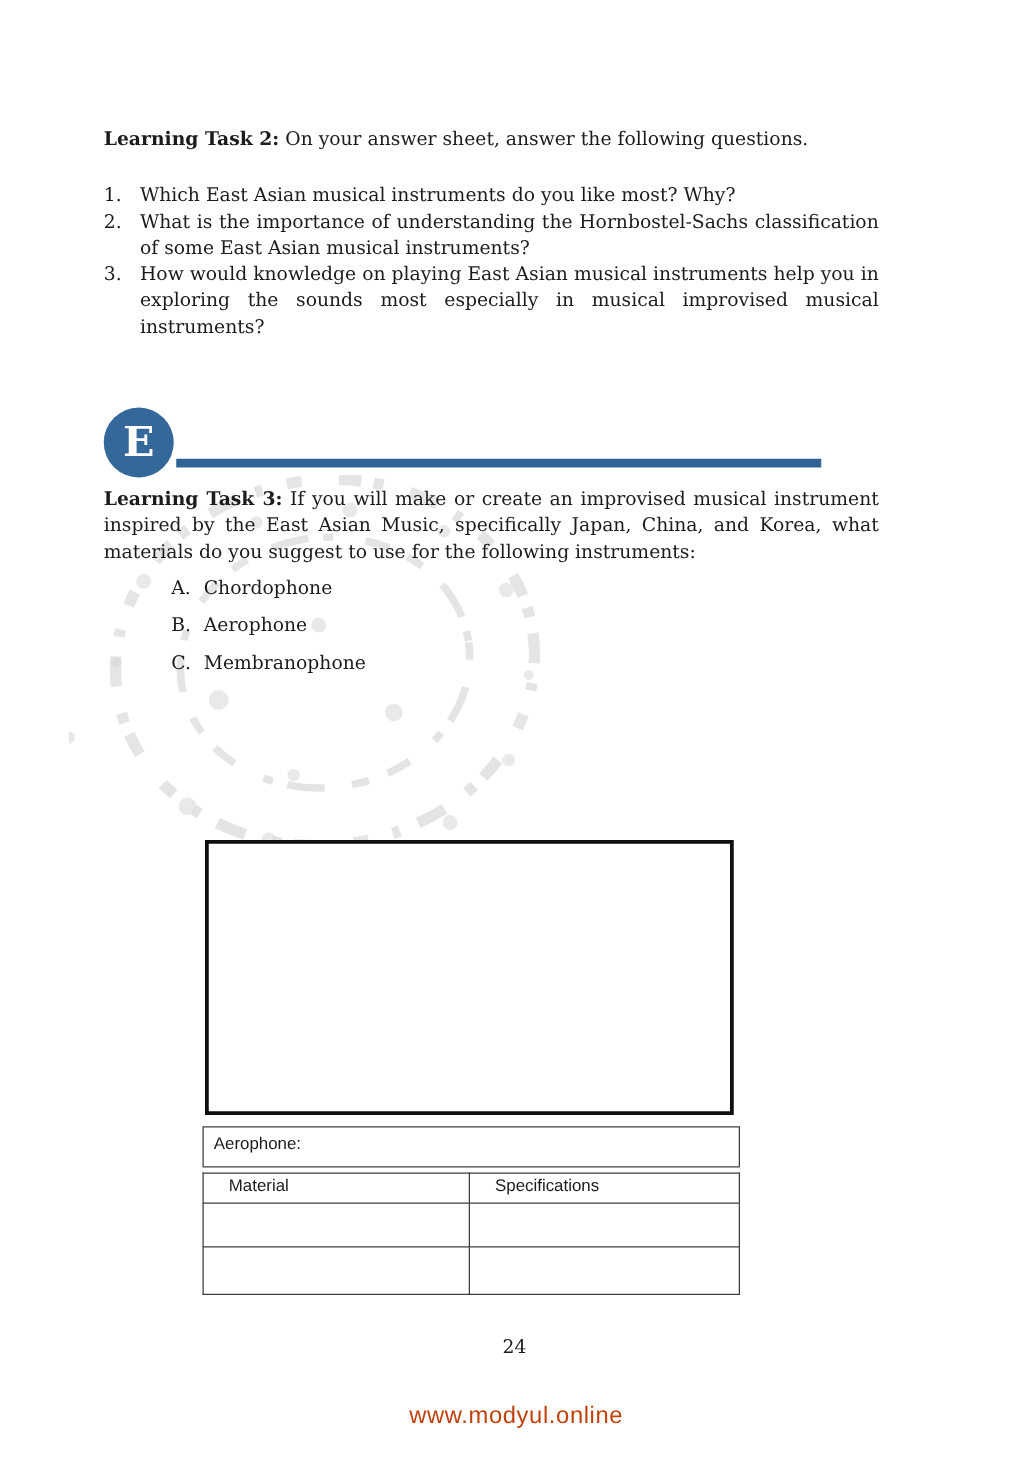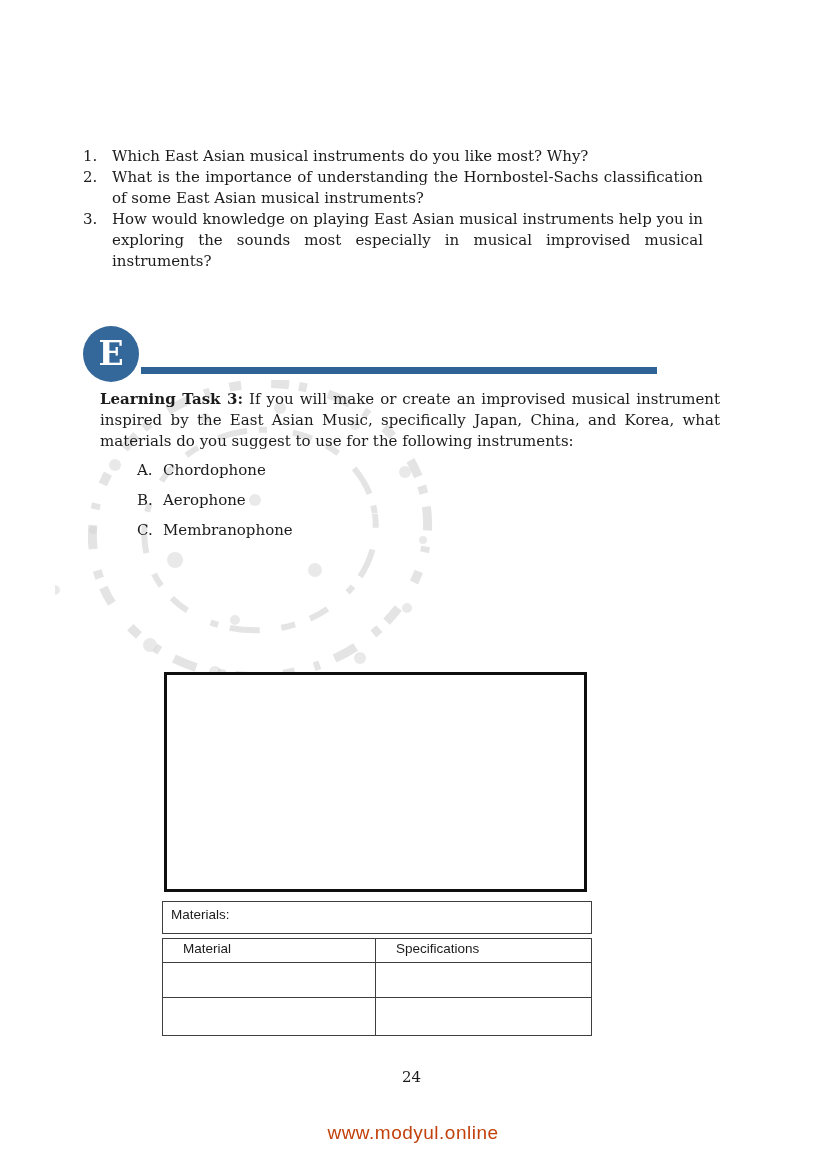--- a/index.html
+++ b/index.html
@@ -109,20 +109,24 @@
       <circle cx="300" cy="45" r="5"></circle>
       <circle cx="225" cy="28" r="6"></circle>
       <circle cx="150" cy="38" r="5"></circle>
       <circle cx="120" cy="180" r="8"></circle>
       <circle cx="200" cy="120" r="6"></circle>
       <circle cx="260" cy="190" r="7"></circle>
       <circle cx="180" cy="240" r="5"></circle>
     </g>
   </svg>
 
+  <div class="abs body-text" style="left:83px; top:101px; width:620px;">
+    <span class="b">Learning Task 2:</span>
+    <span>On your answer sheet, answer the following questions.</span>
+  </div>
 
   <div class="abs body-text q-list" style="left:83px; top:146px; width:620px;">
     <div class="q-row">
       <span class="q-num">1.</span>
       <span class="q-text">Which East Asian musical instruments do you like most? Why?</span>
     </div>
     <div class="q-row">
       <span class="q-num">2.</span>
       <span class="q-text">What is the importance of understanding the Hornbostel-Sachs classification of some East Asian musical instruments?</span>
     </div>
@@ -130,21 +134,21 @@
       <span class="q-num">3.</span>
       <span class="q-text">How would knowledge on playing East Asian musical instruments help you in exploring the sounds most especially in musical improvised musical instruments?</span>
     </div>
   </div>
 
   <div class="abs e-circle" style="background: rgb(53, 104, 154);">
     <span class="e-letter">E</span>
   </div>
   <div class="abs h-rule" style="background: rgb(47, 99, 150);"></div>
 
-  <div class="abs body-text justify" style="left:100px; top:389px; width:620px;">
+  <div class="abs body-text justify" style="left:83px; top:389px; width:620px;">
     <span class="b">Learning Task 3:</span>
     <span>If you will make or create an improvised musical instrument inspired by the East Asian Music, specifically Japan, China, and Korea, what materials do you suggest to use for the following instruments:</span>
   </div>
 
   <div class="abs body-text opt-list">
     <div class="opt-row">
       <span class="opt-letter">A.</span>
       <span>Chordophone</span>
     </div>
     <div class="opt-row">
@@ -154,21 +158,21 @@
     <div class="opt-row">
       <span class="opt-letter">C.</span>
       <span>Membranophone</span>
     </div>
   </div>
 
 
   <div class="abs draw-box"></div>
 
   <div class="abs mat-label-box sans">
-    <span>Materials:</span>
+    <span>Aerophone:</span>
   </div>
 
   <table class="abs mat-table sans">
     <tbody>
       <tr class="hdr-row">
         <td class="col-material">Material</td>
         <td>Specifications</td>
       </tr>
       <tr class="data-row-1">
         <td class="col-material"></td>

